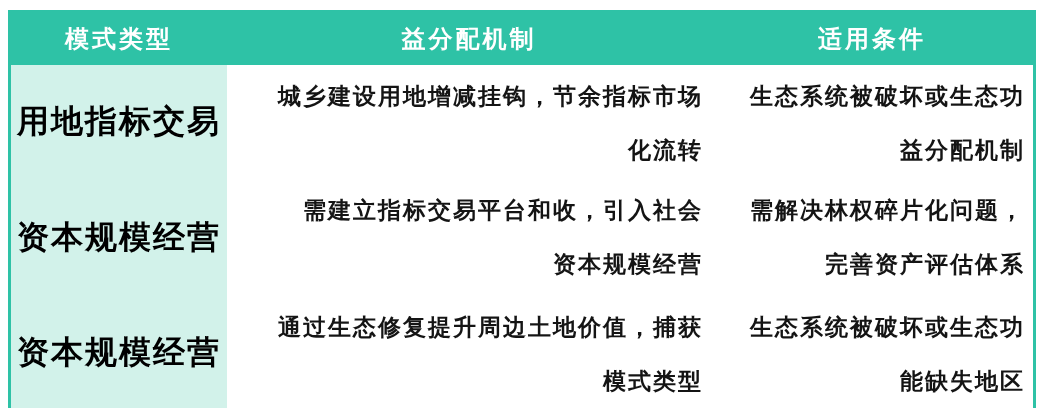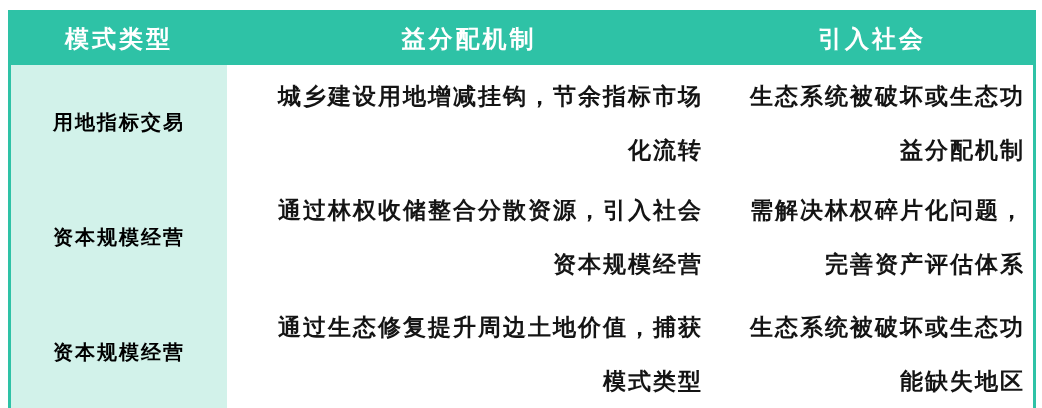--- a/index.html
+++ b/index.html
@@ -44,21 +44,21 @@
     text-align: center;
     vertical-align: middle;
   }
   tbody tr.r1 { height: 114px; }
   tbody tr.r2 { height: 117px; }
   tbody tr.r3 { height: 98px; }
   td.label-cell {
     background: var(--label-bg);
     color: #000000;
     font-weight: bold;
-    font-size: 20px;
+    font-size: 32px;
     letter-spacing: 2px;
     text-align: center;
     vertical-align: middle;
   }
   td.body-cell {
     background: #ffffff;
     color: var(--body-text);
     font-size: 23px;
     letter-spacing: 2px;
     text-align: right;
@@ -77,34 +77,34 @@
   <table class="mode-table">
     <colgroup>
       <col class="c1">
       <col class="c2">
       <col class="c3">
     </colgroup>
     <thead>
       <tr>
         <th>模式类型</th>
         <th>益分配机制</th>
-        <th>引入社会</th>
+        <th>适用条件</th>
       </tr>
     </thead>
     <tbody>
       <tr class="r1">
         <td class="label-cell">用地指标交易</td>
         <td class="body-cell">城乡建设用地增减挂钩，节余指标市场
 化流转</td>
         <td class="body-cell">生态系统被破坏或生态功
 益分配机制</td>
       </tr>
       <tr class="r2">
         <td class="label-cell">资本规模经营</td>
-        <td class="body-cell">通过林权收储整合分散资源，引入社会
+        <td class="body-cell">需建立指标交易平台和收，引入社会
 资本规模经营</td>
         <td class="body-cell">需解决林权碎片化问题，
 完善资产评估体系</td>
       </tr>
       <tr class="r3">
         <td class="label-cell">资本规模经营</td>
         <td class="body-cell">通过生态修复提升周边土地价值，捕获
 模式类型</td>
         <td class="body-cell">生态系统被破坏或生态功
 能缺失地区</td>

